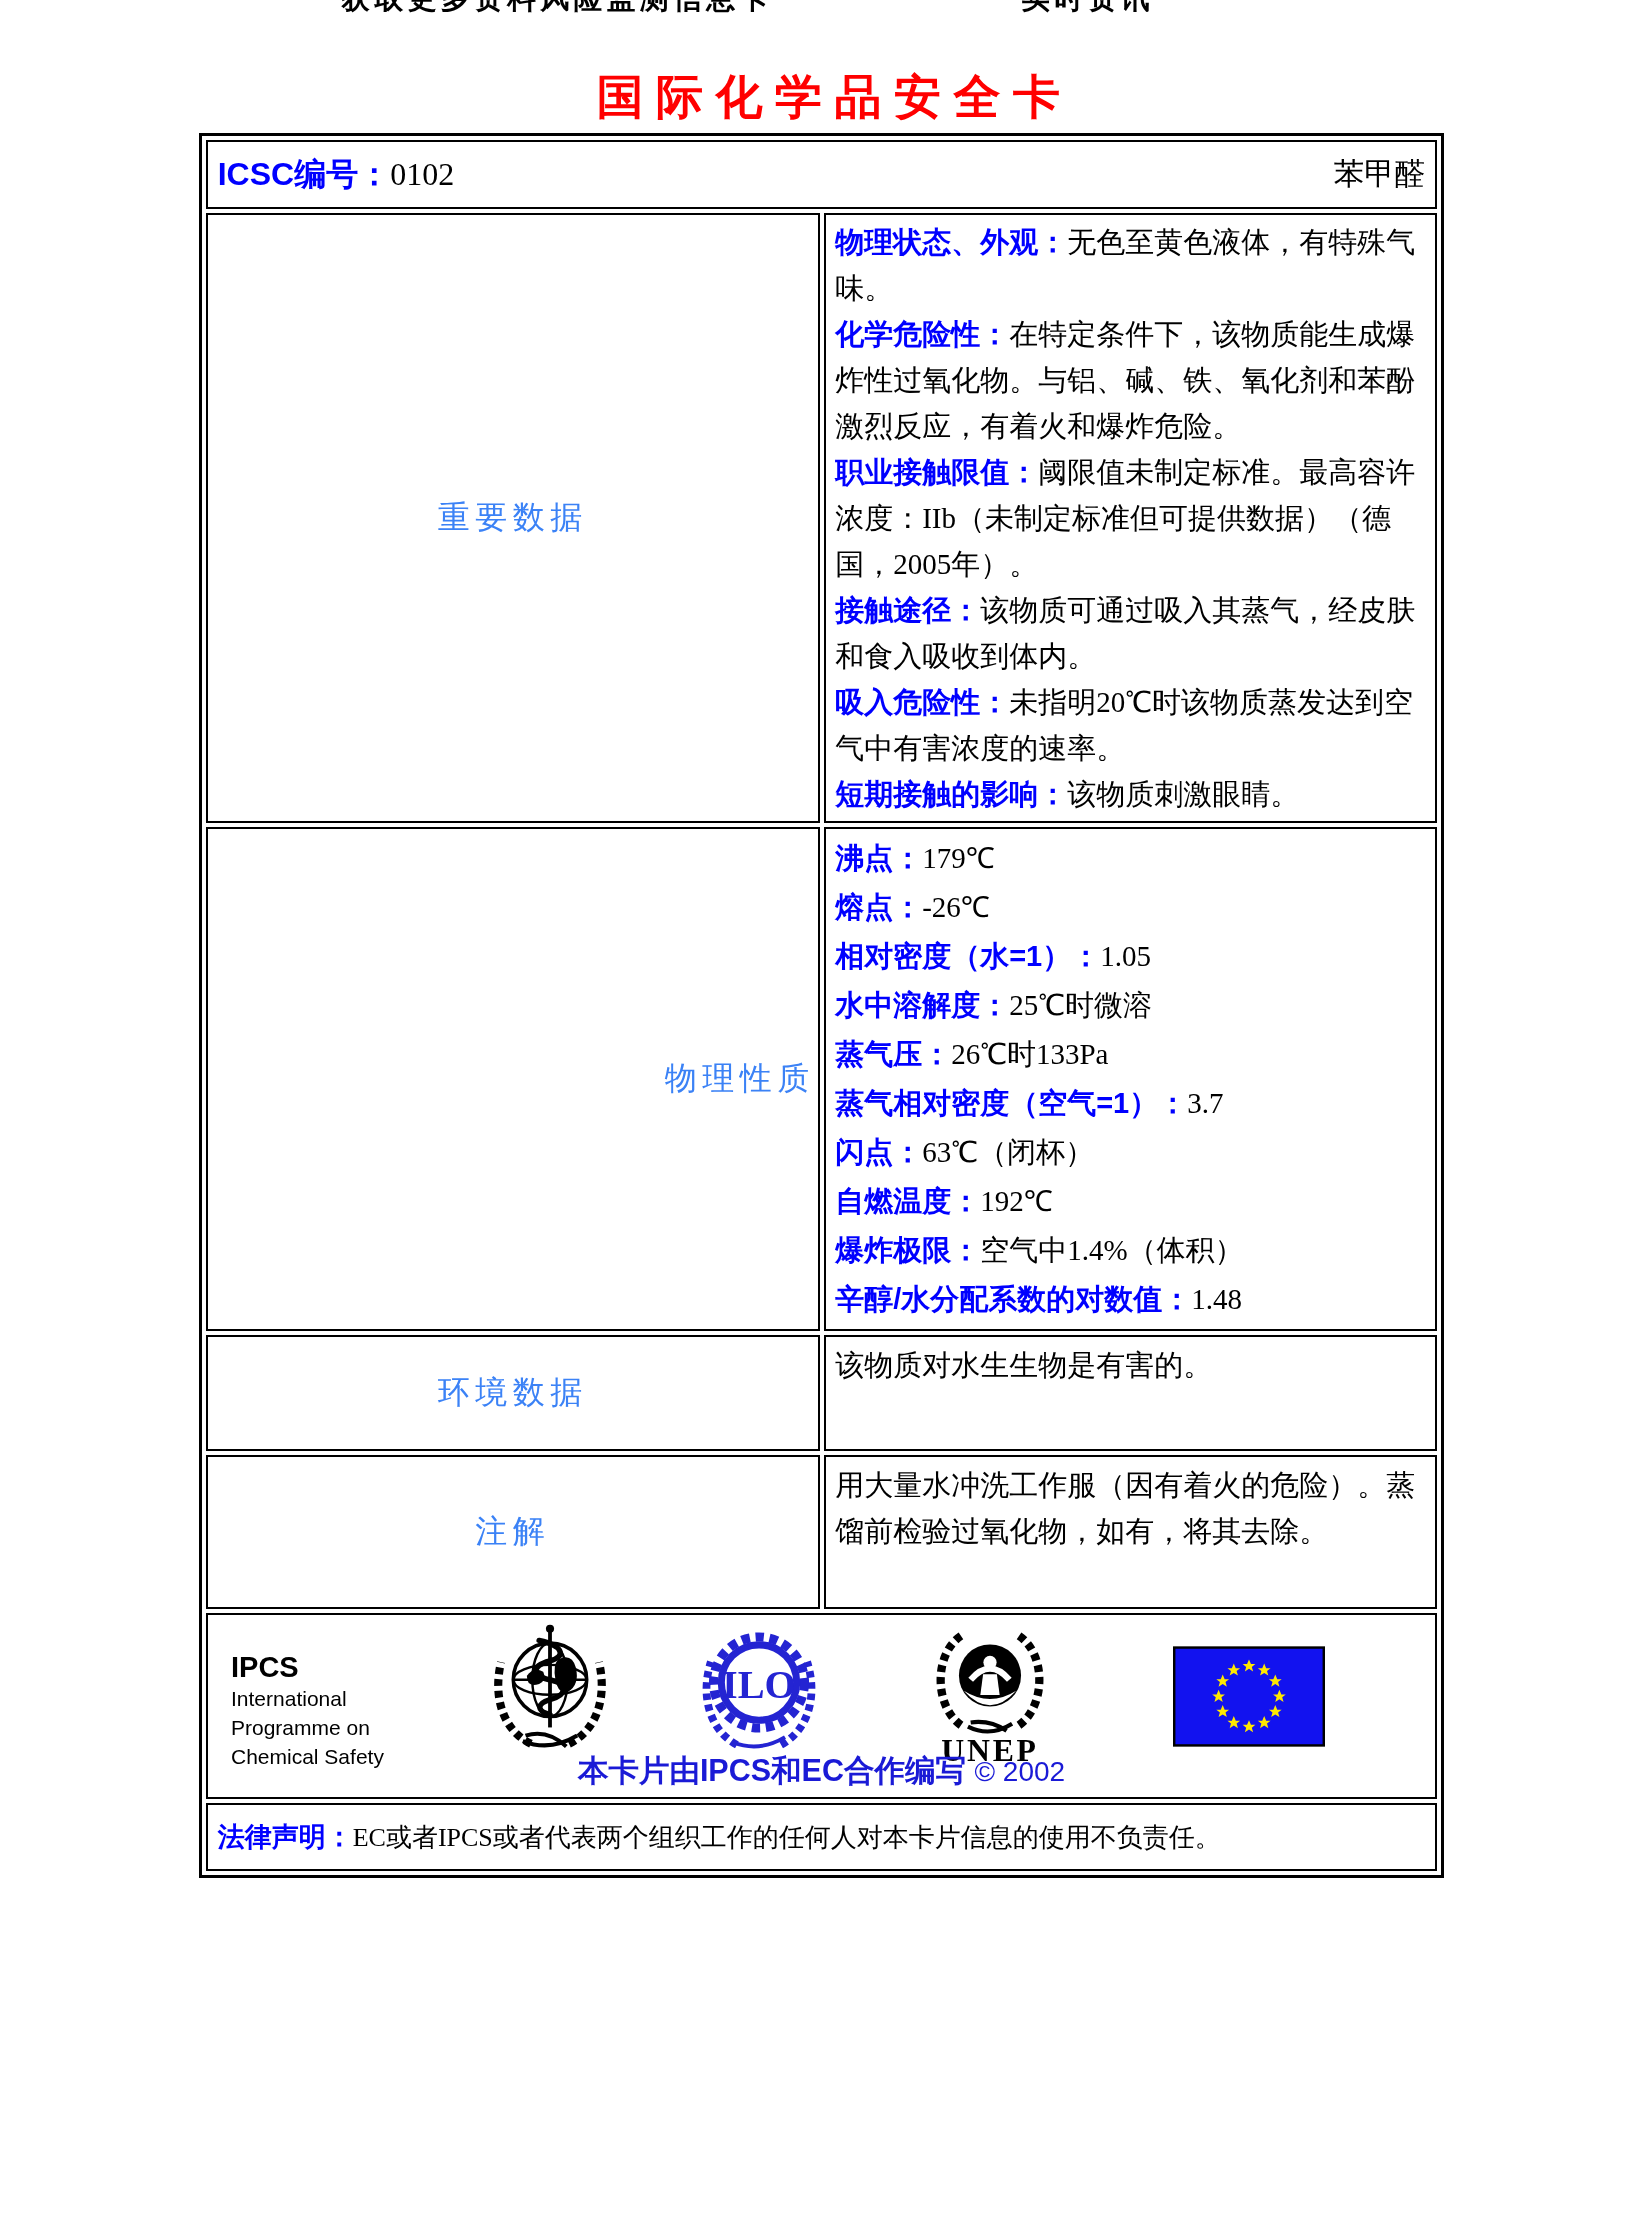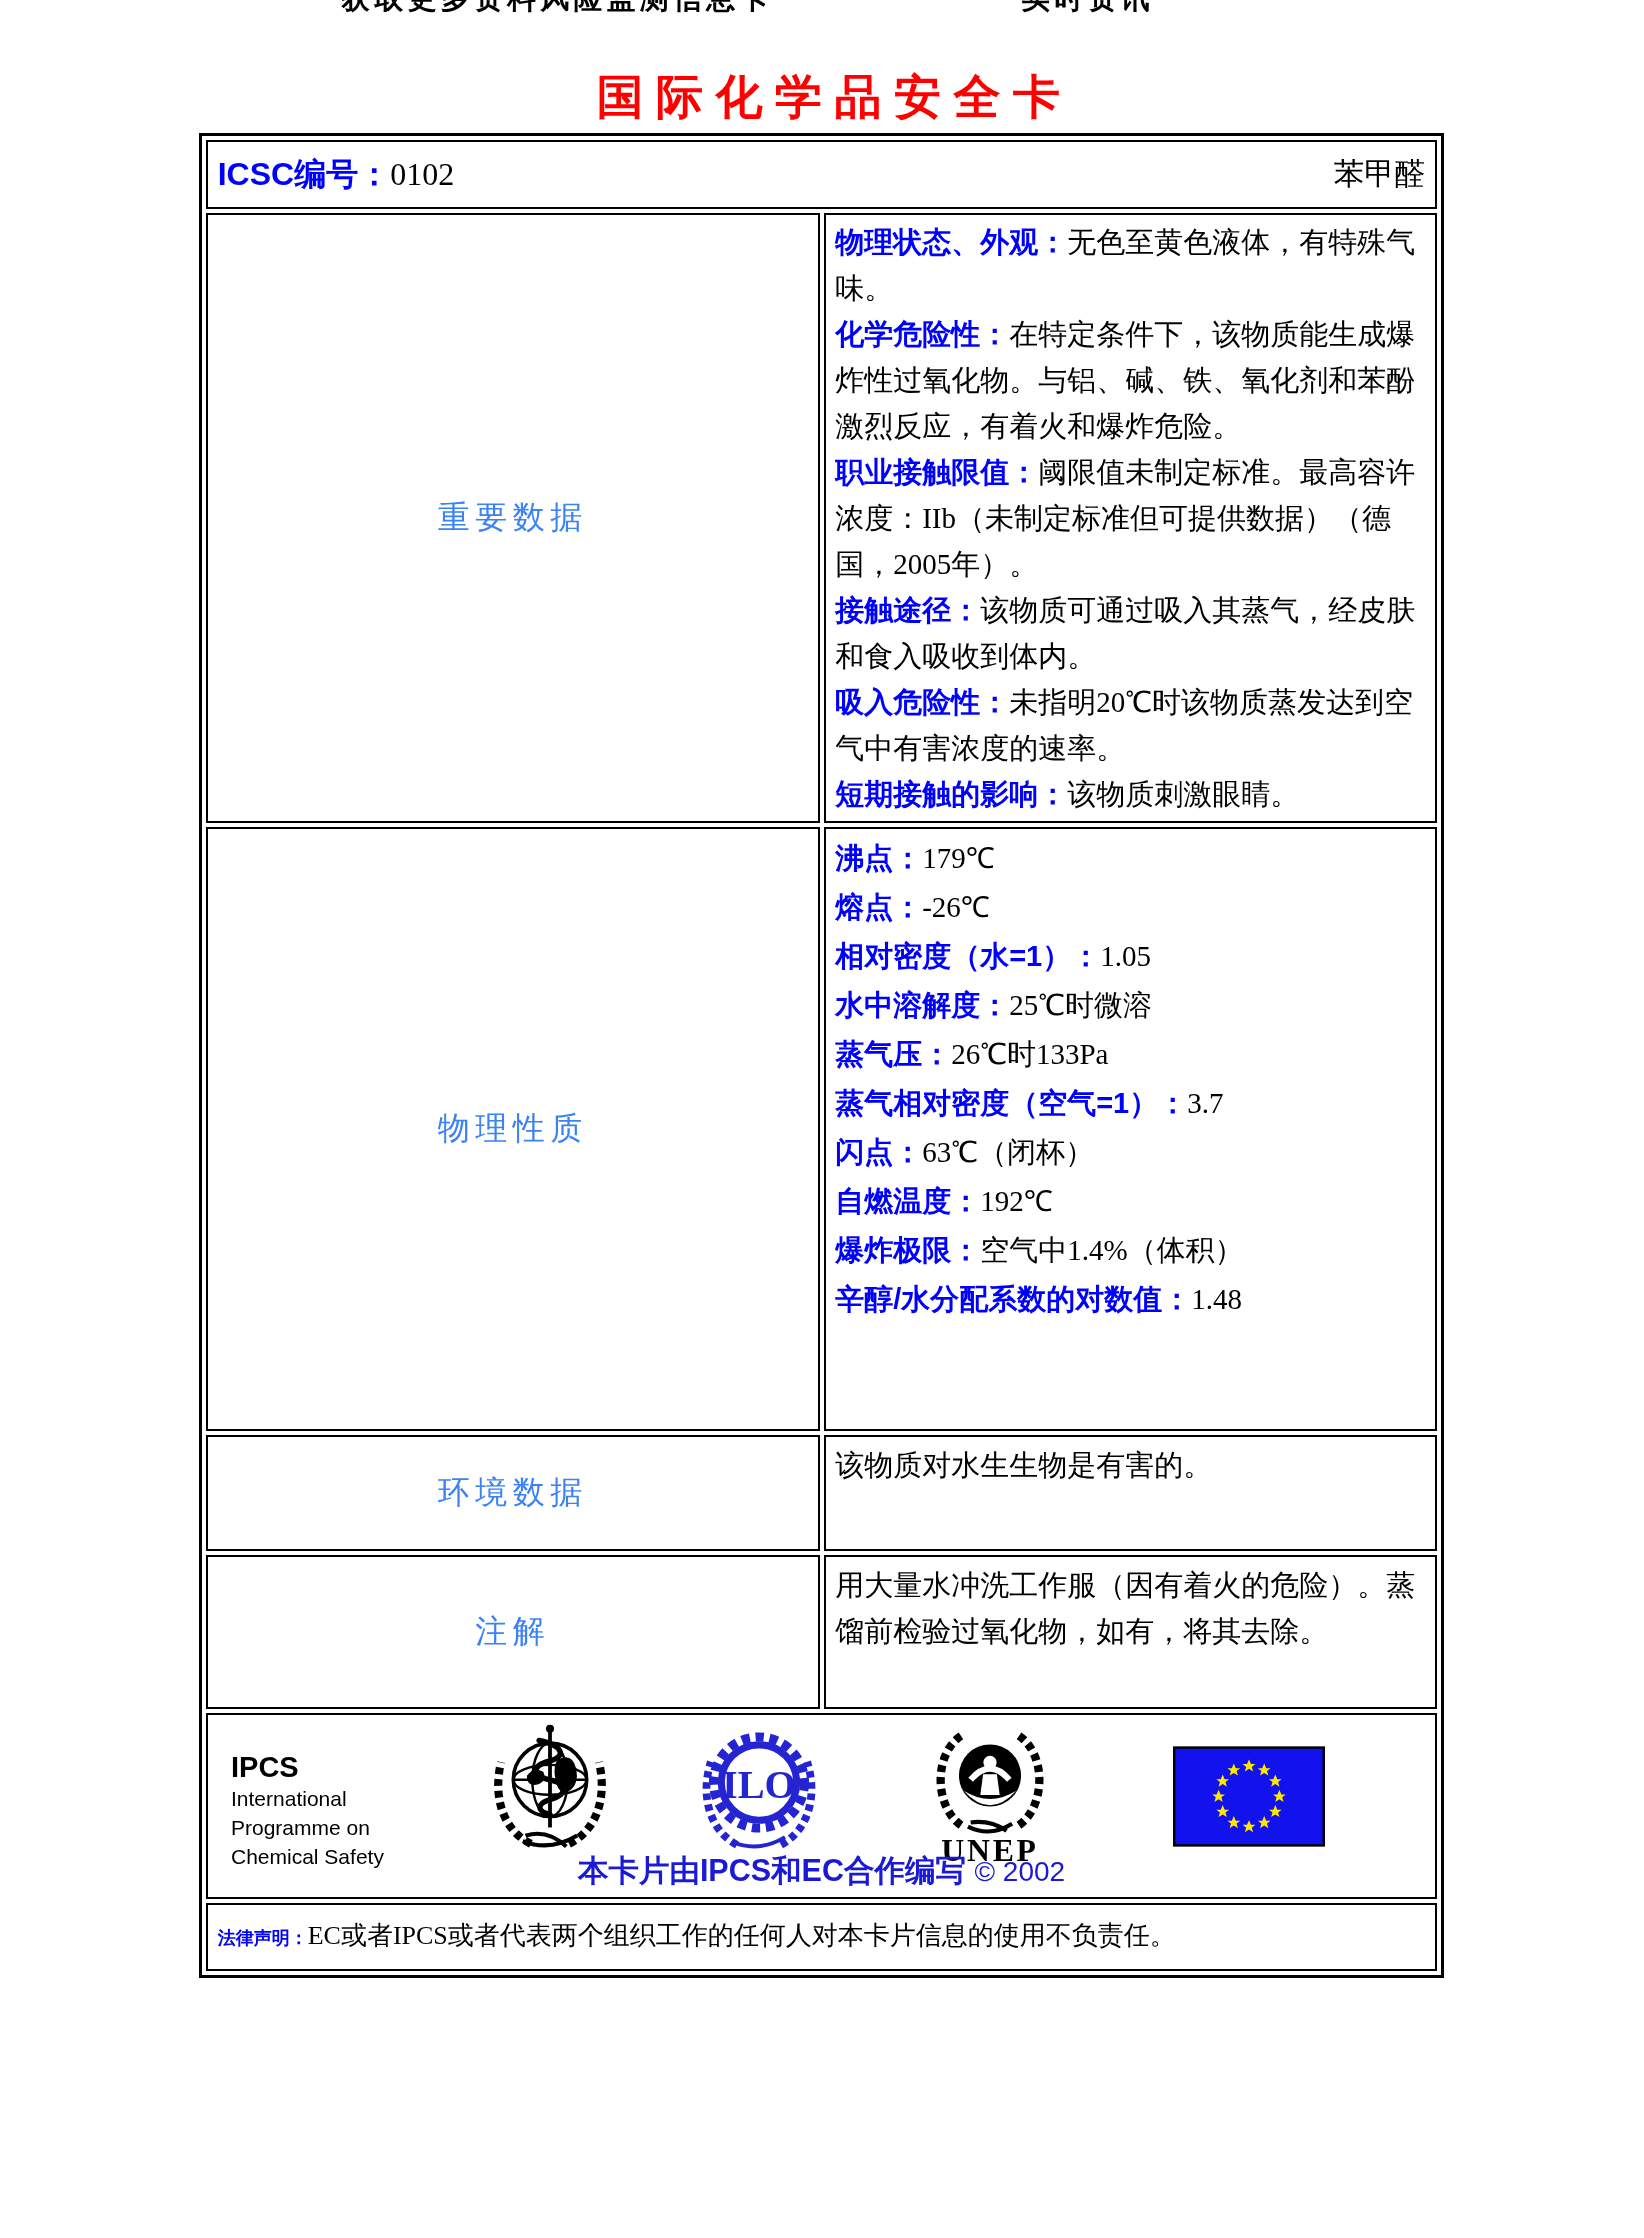--- a/index.html
+++ b/index.html
@@ -42,21 +42,21 @@
   .logo.who{left:274px;top:4.2px;width:136px;height:136px;}
   .logo.ilo{left:486px;top:8.3px;width:130px;height:130px;}
   .logo.unep{left:713px;top:4.2px;width:138px;height:147px;}
   .logo.eu{left:965px;top:30.5px;width:152px;height:101px;}
   .caption{position:absolute;left:0;bottom:5.5px;width:100%;text-align:center;
            font-family:"Liberation Sans",sans-serif;font-weight:bold;
            font-size:30.5px;color:#1a1ad6;}
   .caption .copy{font-size:28px;font-weight:normal;}
   
   td.legal-cell{vertical-align:middle;font-size:26px;line-height:35px;}
-  td.legal-cell .blab{font-size:18px;}
+  td.legal-cell .blab{font-size:27px;}
   
   .ilo-letters{font-family:"Liberation Serif",serif;font-weight:bold;font-size:31px;fill:#2424d2;}
   .unep-letters{font-family:"Liberation Serif",serif;font-weight:bold;font-size:23px;fill:#000;letter-spacing:2px;}
 </style>
 </head>
 <body>
 
 <div class="page">
 
   <div class="top-clip left">获取更多资料风险监测信息卡</div>
@@ -84,21 +84,21 @@
         <div class="item"><span class="blab">物理状态、外观：</span><span class="val">无色至黄色液体，有特殊气味。</span></div>
         <div class="item"><span class="blab">化学危险性：</span><span class="val">在特定条件下，该物质能生成爆炸性过氧化物。与铝、碱、铁、氧化剂和苯酚激烈反应，有着火和爆炸危险。</span></div>
         <div class="item"><span class="blab">职业接触限值：</span><span class="val">阈限值未制定标准。最高容许浓度：IIb（未制定标准但可提供数据）（德国，2005年）。</span></div>
         <div class="item"><span class="blab">接触途径：</span><span class="val">该物质可通过吸入其蒸气，经皮肤和食入吸收到体内。</span></div>
         <div class="item"><span class="blab">吸入危险性：</span><span class="val">未指明20℃时该物质蒸发达到空气中有害浓度的速率。</span></div>
         <div class="item"><span class="blab">短期接触的影响：</span><span class="val">该物质刺激眼睛。</span></div>
       </td>
     </tr>
 
     <tr>
-      <td class="cell label-cell" style="height:604px;">物理性质</td>
+      <td class="cell label-cell" style="height:504px;text-align:right;">物理性质</td>
       <td class="cell content-cell phys">
         <div class="item"><span class="blab">沸点：</span><span class="val">179℃</span></div>
         <div class="item"><span class="blab">熔点：</span><span class="val">-26℃</span></div>
         <div class="item"><span class="blab">相对密度（水=1）：</span><span class="val">1.05</span></div>
         <div class="item"><span class="blab">水中溶解度：</span><span class="val">25℃时微溶</span></div>
         <div class="item"><span class="blab">蒸气压：</span><span class="val">26℃时133Pa</span></div>
         <div class="item"><span class="blab">蒸气相对密度（空气=1）：</span><span class="val">3.7</span></div>
         <div class="item"><span class="blab">闪点：</span><span class="val">63℃（闭杯）</span></div>
         <div class="item"><span class="blab">自燃温度：</span><span class="val">192℃</span></div>
         <div class="item"><span class="blab">爆炸极限：</span><span class="val">空气中1.4%（体积）</span></div>

